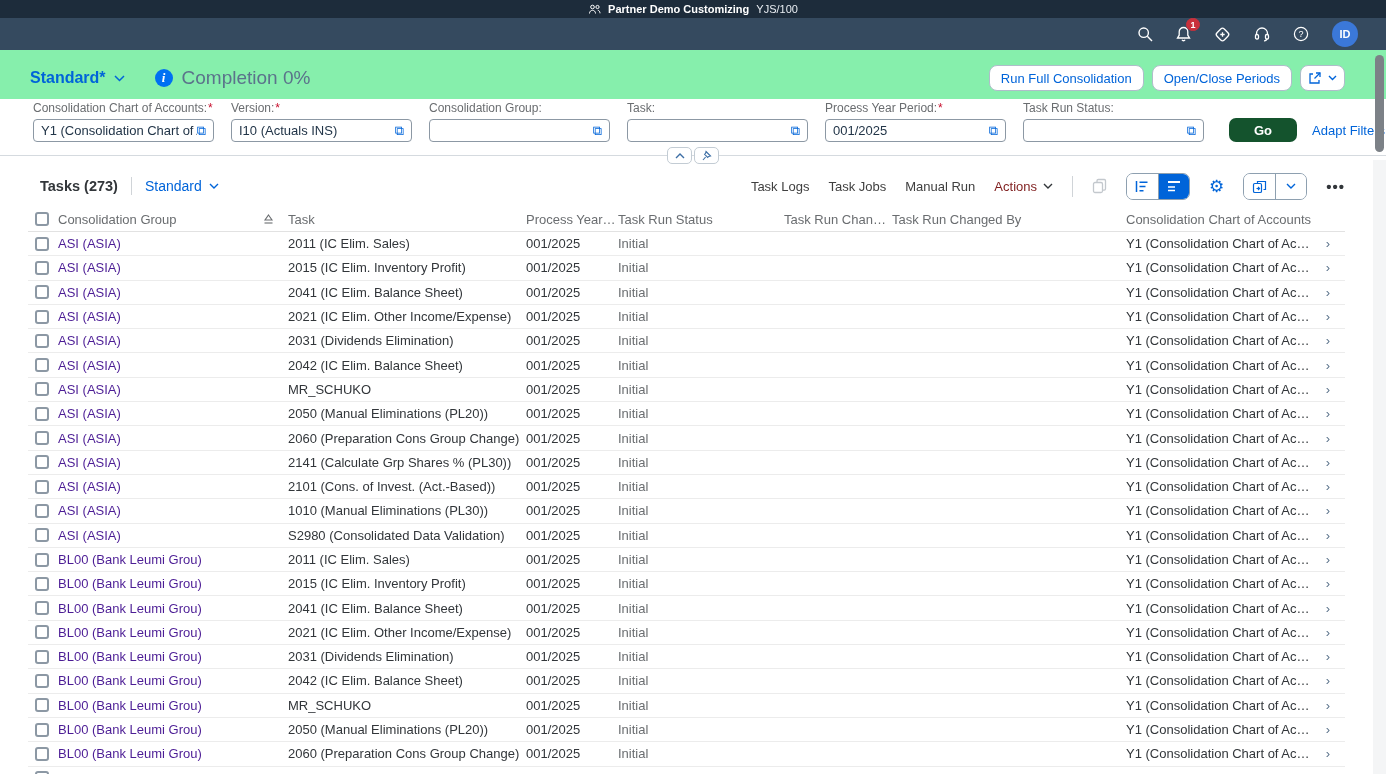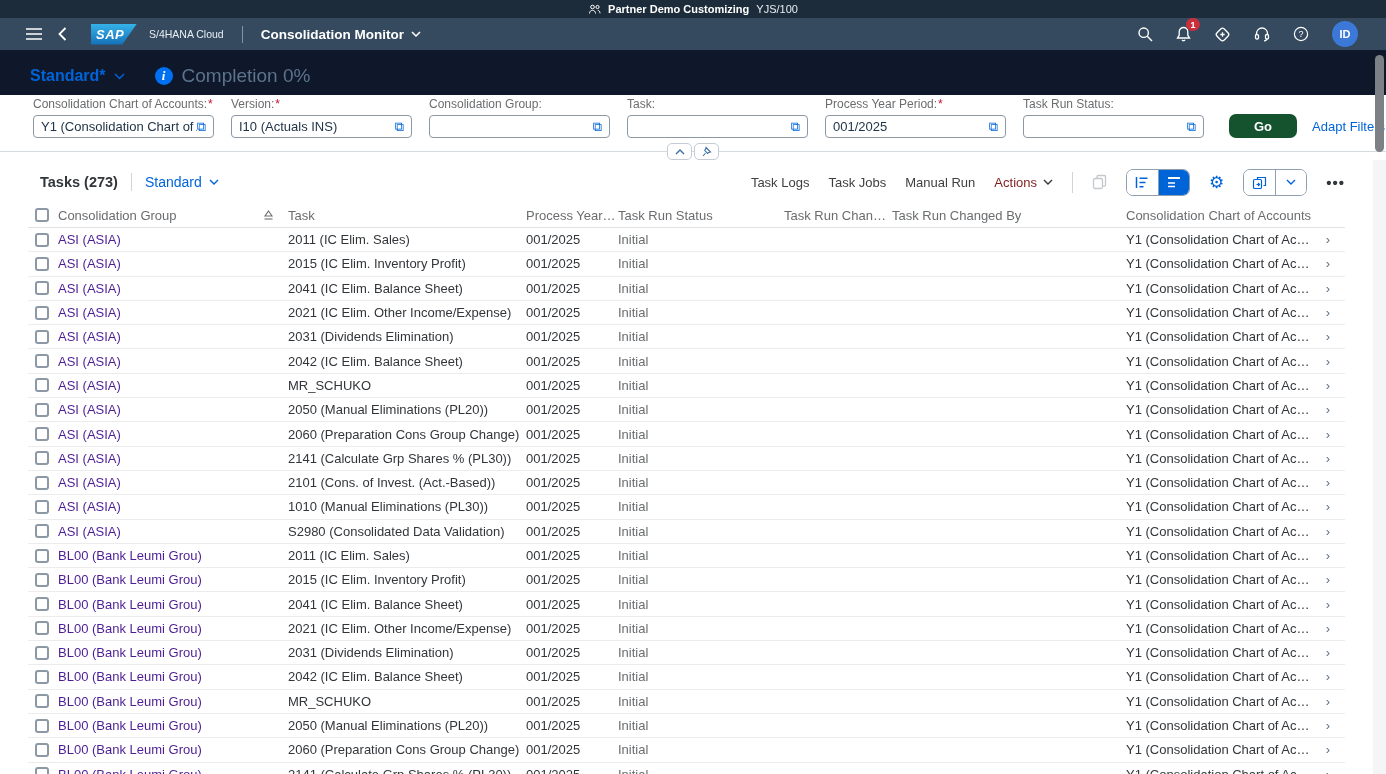--- a/index.html
+++ b/index.html
@@ -26,21 +26,21 @@
   .app-title { font-size:13.5px; font-weight:bold; display:flex; align-items:center; gap:7px; cursor:pointer; }
   .shell-right { margin-left:auto; display:flex; align-items:center; gap:23px; }
   .bell-wrap { position:relative; }
   .badge { position:absolute; top:-8px; right:-9px; background:#c9303b; color:#fff; font-size:9px;
     min-width:14px; height:13px; border-radius:7px; display:flex; align-items:center; justify-content:center;
     font-weight:bold; border:1px solid #c9303b; }
   .avatar { width:26px; height:26px; border-radius:50%; background:#3b78d8; color:#fff; font-size:11px;
     font-weight:bold; display:flex; align-items:center; justify-content:center; cursor:pointer; }
 
   
-  .page-header { display:flex; align-items:center; padding:15px 41px 8px 30px; background:#0f172a; }
+  .page-header { display:flex; align-items:center; padding:15px 41px 8px 30px; background:#86efac; }
   .variant-selector { color:#0064d9; font-size:16px; font-weight:bold; display:flex; align-items:center;
     gap:8px; cursor:pointer; }
   .completion { display:flex; align-items:center; gap:9px; margin-left:30px; color:#5b738b; font-size:19px; }
   .info-icon { width:18px; height:18px; border-radius:50%; background:#0070f2; color:#fff; font-size:13px;
     font-weight:bold; font-style:italic; display:flex; align-items:center; justify-content:center;
     font-family:"Liberation Serif", serif; cursor:pointer; flex:none; }
   .header-actions { margin-left:auto; display:flex; gap:8px; align-items:center; }
   .btn { height:26px; border:1px solid #afbdca; border-radius:8px; background:#fff; color:#0064d9;
     font-size:13px; padding:0 11px; display:flex; align-items:center; gap:6px; cursor:pointer;
     font-family:inherit; white-space:nowrap; }
@@ -120,41 +120,20 @@
         <path d="M1.5 9.5c0-2 1.3-3.2 3-3.2s3 1.2 3 3.2"></path>
       <circle cx="9.5" cy="3" r="1.6"></circle>
         <path d="M9.8 6.3c1.4.2 2.2 1.3 2.2 3"></path>
     </svg>
   </span>
   <span class="sys-label">Partner Demo Customizing</span>
   <span class="sys-id">YJS/100</span>
 </div>
 
 <div class="shell">
-  <div class="shell-left">
-    <span class="icn">
-      <svg width="16" height="12" viewBox="0 0 16 12" stroke="#fff" stroke-width="1.6">
-          <path d="M0 1h16M0 6h16M0 11h16"></path>
-        </svg>
-    </span>
-    <span class="icn">
-      <svg width="9" height="14" viewBox="0 0 9 14" fill="none" stroke="#fff" stroke-width="1.8">
-          <path d="M7.5 1L1.5 7l6 6"></path>
-        </svg>
-    </span>
-    <span class="sap-logo">SAP</span>
-    <span class="product-name">S/4HANA Cloud</span>
-    <span class="shell-sep"></span>
-    <span class="app-title">
-      <span>Consolidation Monitor</span>
-      <svg width="10" height="6" viewBox="0 0 10 6" fill="none" stroke="#fff" stroke-width="1.5">
-          <path d="M1 1l4 4 4-4"></path>
-        </svg>
-    </span>
-  </div>
   <div class="shell-right">
     <span class="icn">
       <svg width="16" height="16" viewBox="0 0 16 16" fill="none" stroke="#fff" stroke-width="1.4">
           <circle cx="6.7" cy="6.7" r="4.7"></circle>
           <path d="M10.3 10.3L15 15"></path>
         </svg>
     </span>
     <span class="icn bell-wrap">
       <svg width="15" height="16" viewBox="0 0 15 16" fill="none" stroke="#fff" stroke-width="1.3">
         <path d="M7.5 1.5a4.3 4.3 0 0 0-4.3 4.3v3.4L1.5 12h12l-1.7-2.8V5.8A4.3 4.3 0 0 0 7.5 1.5z"></path>
@@ -190,20 +169,34 @@
   <span class="variant-selector">
     <span>Standard*</span>
     <svg width="11" height="7" viewBox="0 0 11 7" fill="none" stroke="#0064d9" stroke-width="1.5">
         <path d="M1 1l4.5 4.5L10 1"></path>
       </svg>
   </span>
   <span class="completion">
     <span class="info-icon">i</span>
     <span>Completion 0%</span>
   </span>
+  <div class="header-actions">
+    <button class="btn">Run Full Consolidation</button>
+    <button class="btn">Open/Close Periods</button>
+    <button class="btn icon-only">
+      <svg width="14" height="14" viewBox="0 0 14 14" fill="none" stroke="#0064d9" stroke-width="1.3">
+        <path d="M5 3H2v9h9V9"></path>
+          <path d="M8 2h4v4"></path>
+          <path d="M12 2L6.5 7.5"></path>
+      </svg>
+      <svg width="9" height="6" viewBox="0 0 9 6" fill="none" stroke="#0064d9" stroke-width="1.4">
+          <path d="M1 1l3.5 3.5L8 1"></path>
+        </svg>
+    </button>
+  </div>
 </div>
 
 <div class="filter-bar">
 
   <div class="filter-field">
     <span class="filter-label">
       <span>Consolidation Chart of Accounts:</span><span class="req-star">*</span>
     </span>
     <div class="input-wrap">
       <input type="text" value="Y1 (Consolidation Chart of Accts)" style="">

